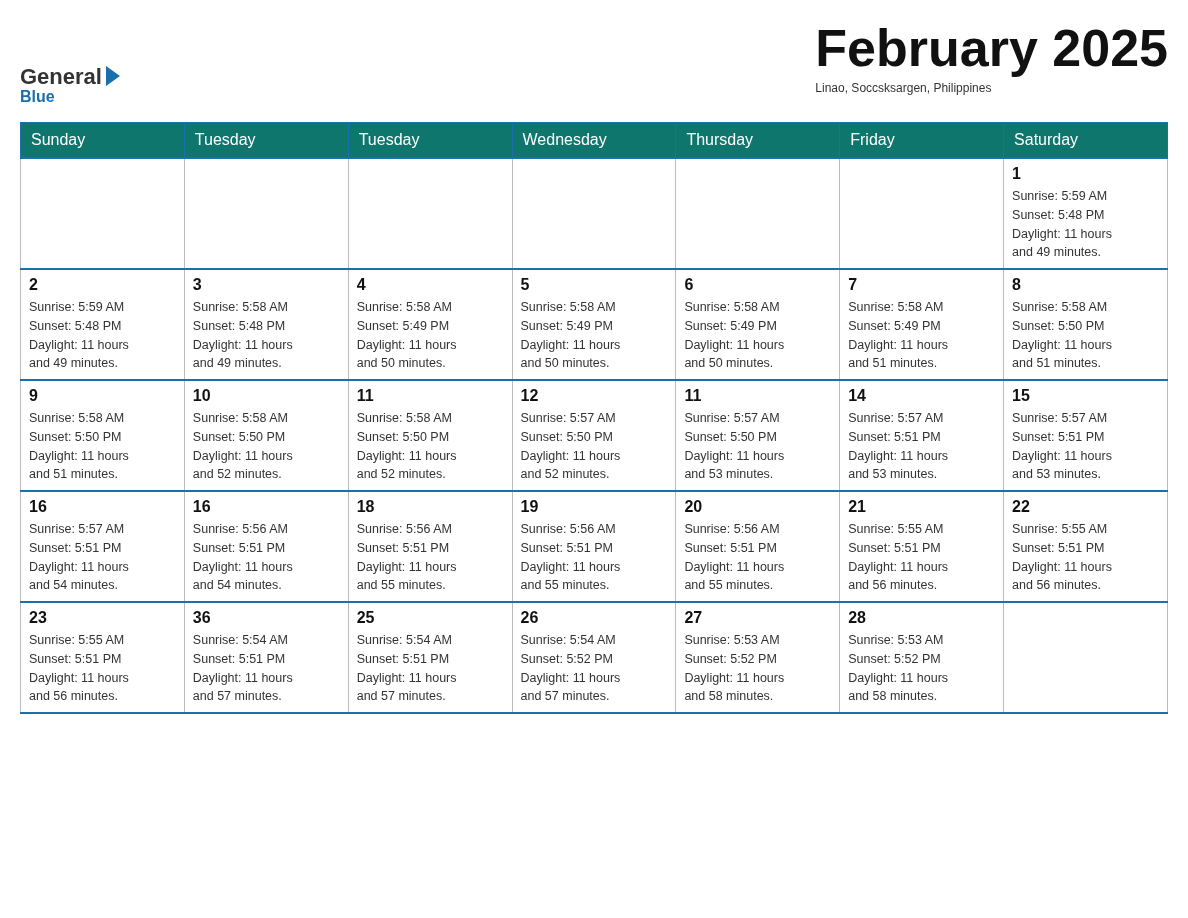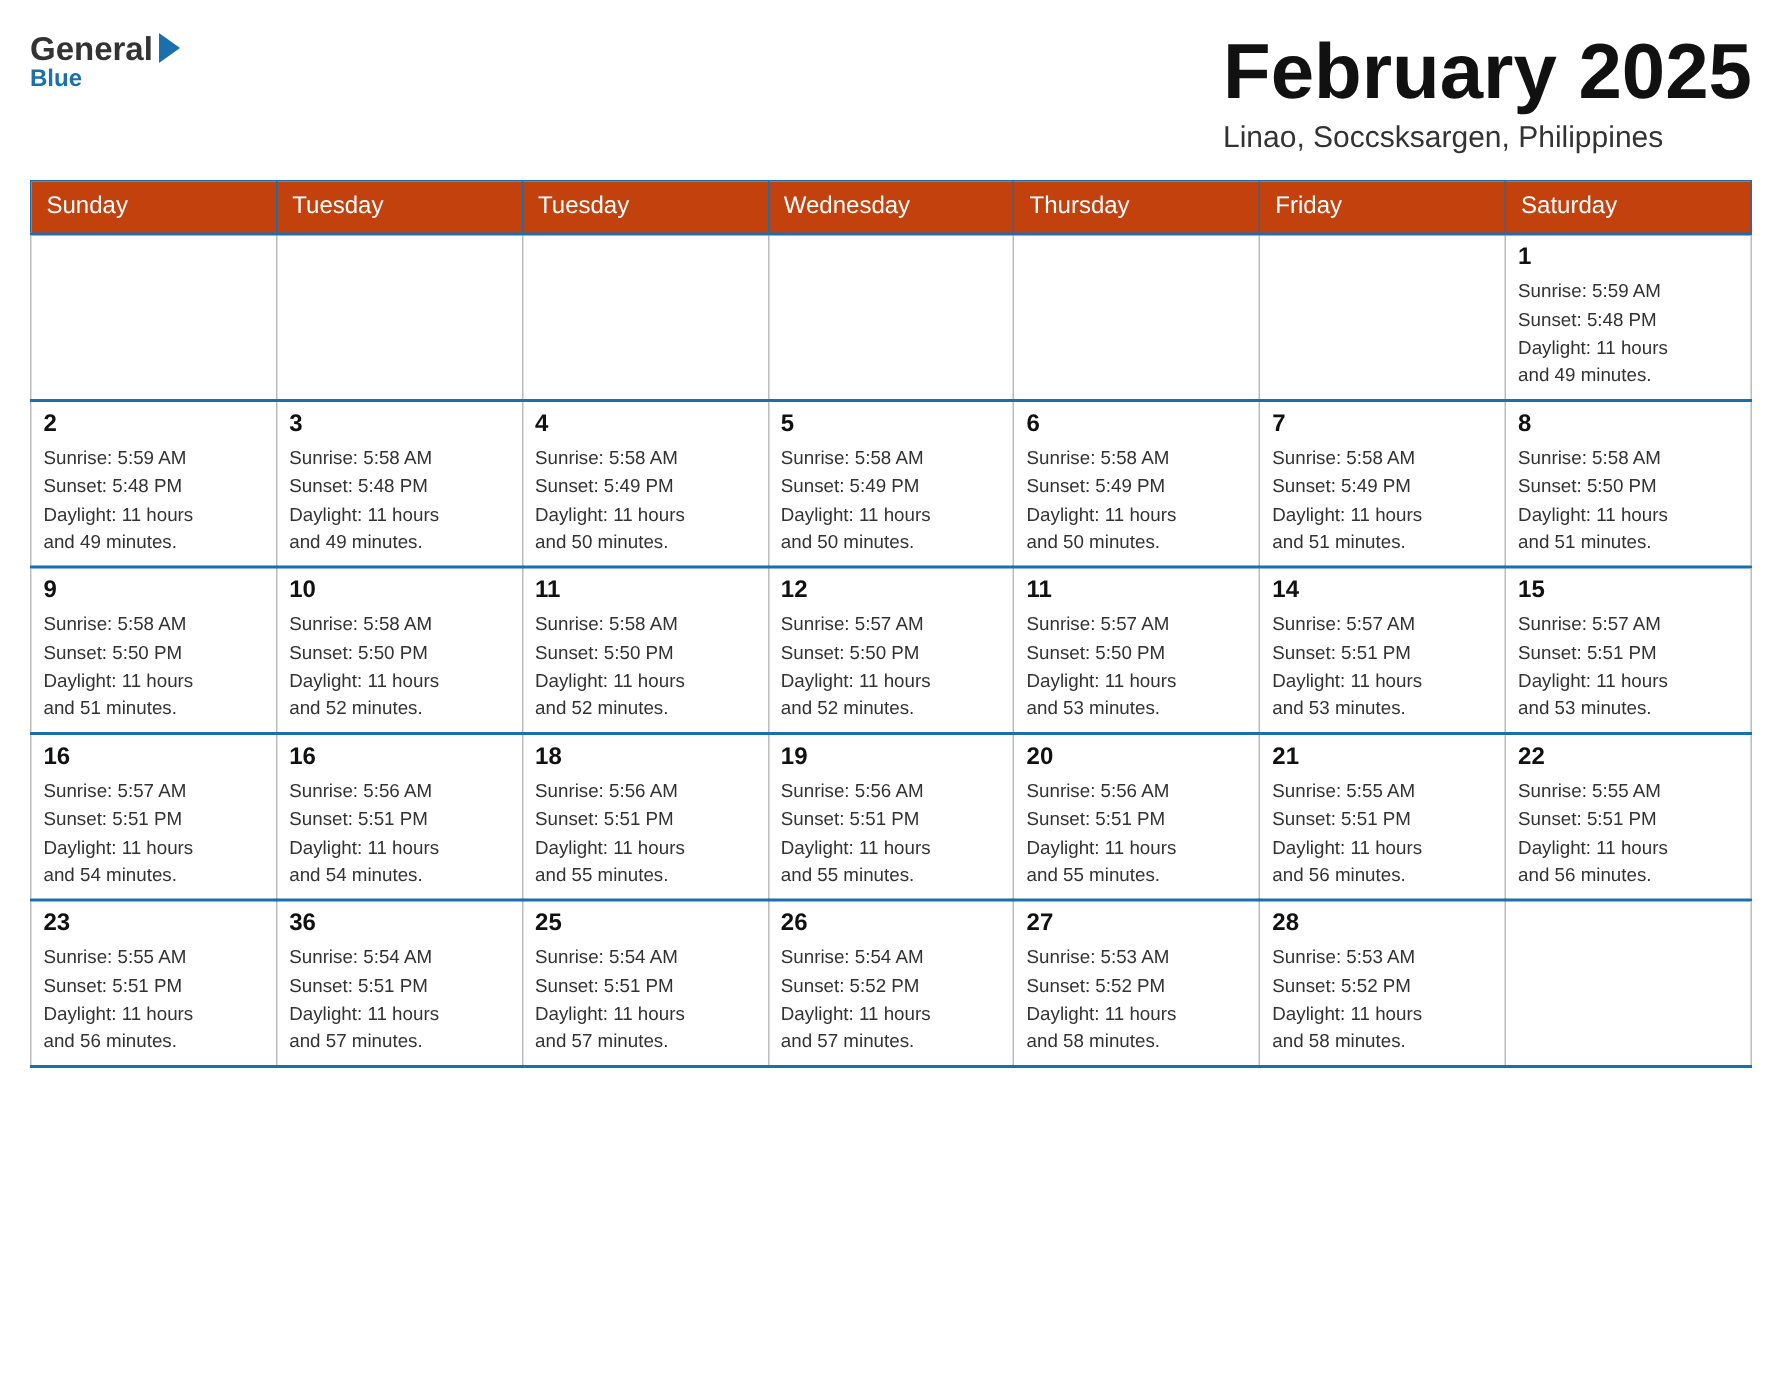--- a/index.html
+++ b/index.html
@@ -13,20 +13,21 @@
     .header {
       display: flex;
       justify-content: space-between;
       align-items: flex-start;
       margin-bottom: 16px;
     }
     .logo {
       display: flex;
       flex-direction: column;
       align-items: flex-start;
+      margin-top: 44px;
     }
     .logo-top {
       display: flex;
       align-items: center;
     }
     .logo-general {
       font-size: 22px;
       font-weight: bold;
       color: #333;
     }
@@ -48,31 +49,31 @@
     .title-block {
       text-align: left;
     }
     .title-month {
       font-size: 52px;
       font-weight: bold;
       color: #111;
       line-height: 1.1;
     }
     .title-location {
-      font-size: 20px;
+      font-size: 12px;
       color: #333;
       margin-top: 4px;
     }
     .calendar {
       width: 100%;
       border-collapse: collapse;
       border: 1px solid #999;
     }
     .calendar th {
-      background-color: #c2410c;
+      background-color: #0f766e;
       color: #fff;
       font-size: 16px;
       font-weight: normal;
       padding: 8px 10px;
       text-align: left;
       border: 1px solid #1a6fad;
     }
     .calendar td {
       vertical-align: top;
       padding: 6px 8px;

